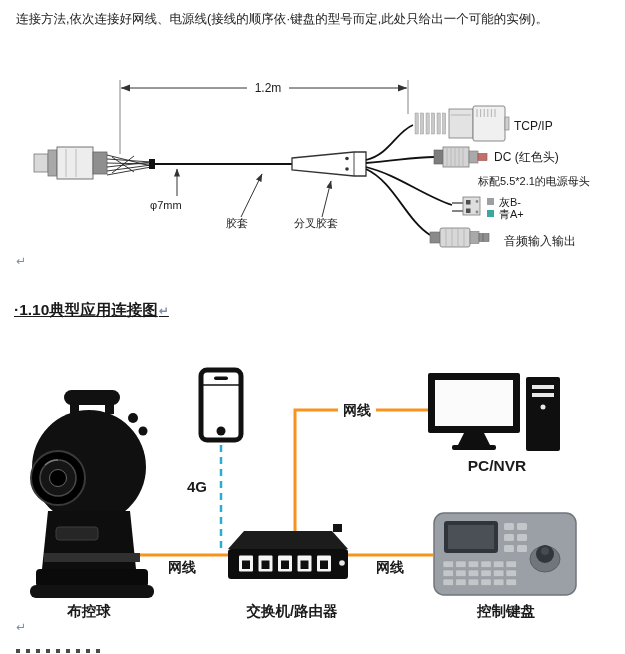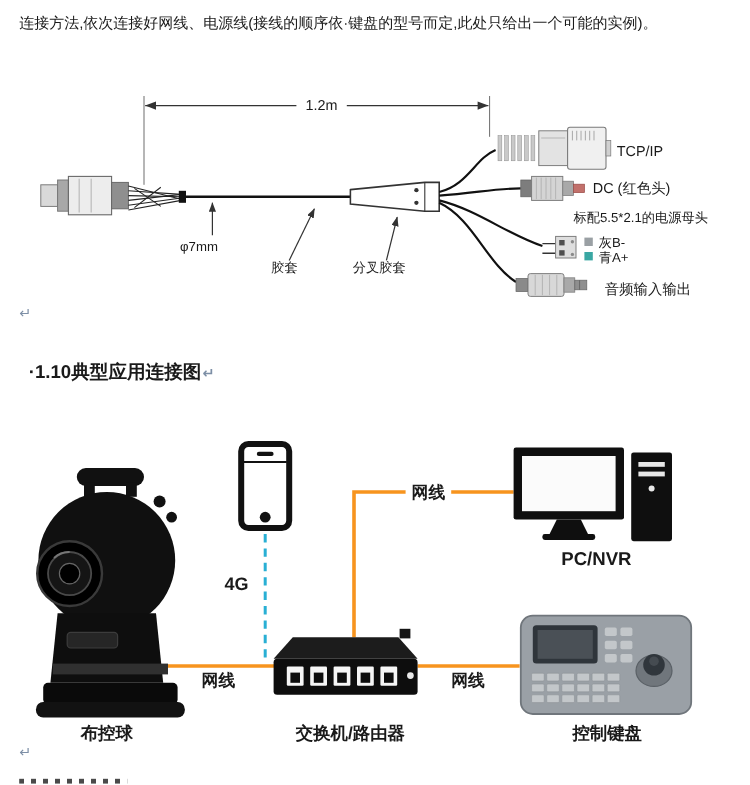--- a/index.html
+++ b/index.html
@@ -3,21 +3,21 @@
 <meta charset="utf-8">
 <style>
   html,body{margin:0;padding:0;background:#fff;}
   .page{
     position:relative;width:625px;height:654px;background:#ffffff;overflow:hidden;
     font-family:"Liberation Sans","DejaVu Sans",sans-serif;color:#1a1a1a;
   }
   .para{position:absolute;left:16px;top:8px;width:600px;font-size:12.5px;line-height:22px;white-space:nowrap;}
   .mark{color:#7d8fa6;font-size:12px;padding-left:1px;}
   .standalone-mark{position:absolute;font-size:12px;color:#7d8fa6;}
-  .heading{position:absolute;left:24px;top:300px;font-size:15.5px;font-weight:bold;white-space:nowrap;}
+  .heading{position:absolute;left:14px;top:300px;font-size:15.5px;font-weight:bold;white-space:nowrap;text-decoration:underline;}
   svg{position:absolute;left:0;font-family:"Liberation Sans","DejaVu Sans",sans-serif;}
   svg text{fill:#1a1a1a;}
   .lbl{font-size:11px;}
   .lbl12{font-size:12px;}
   .devlbl{font-size:14.5px;font-weight:bold;}
   .netlbl{font-size:14px;font-weight:bold;}
   .clip-strip{position:absolute;left:16px;top:649px;width:90px;height:4px;
     background:repeating-linear-gradient(90deg,#4a4a4a 0 4px,transparent 4px 10px);}
 </style>
 </head>

